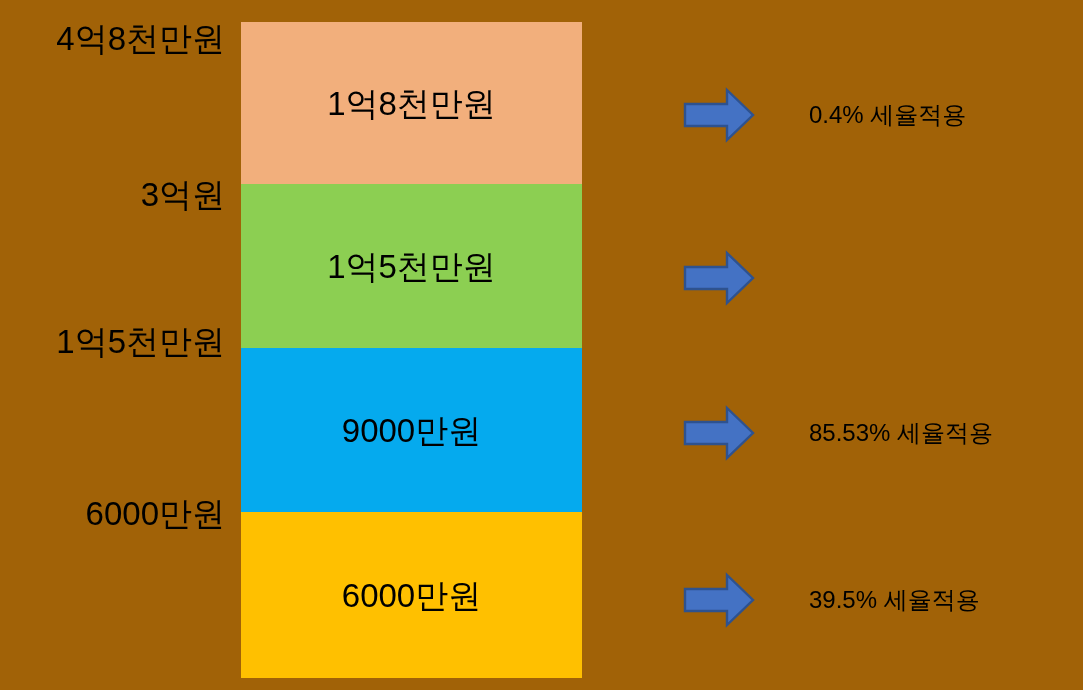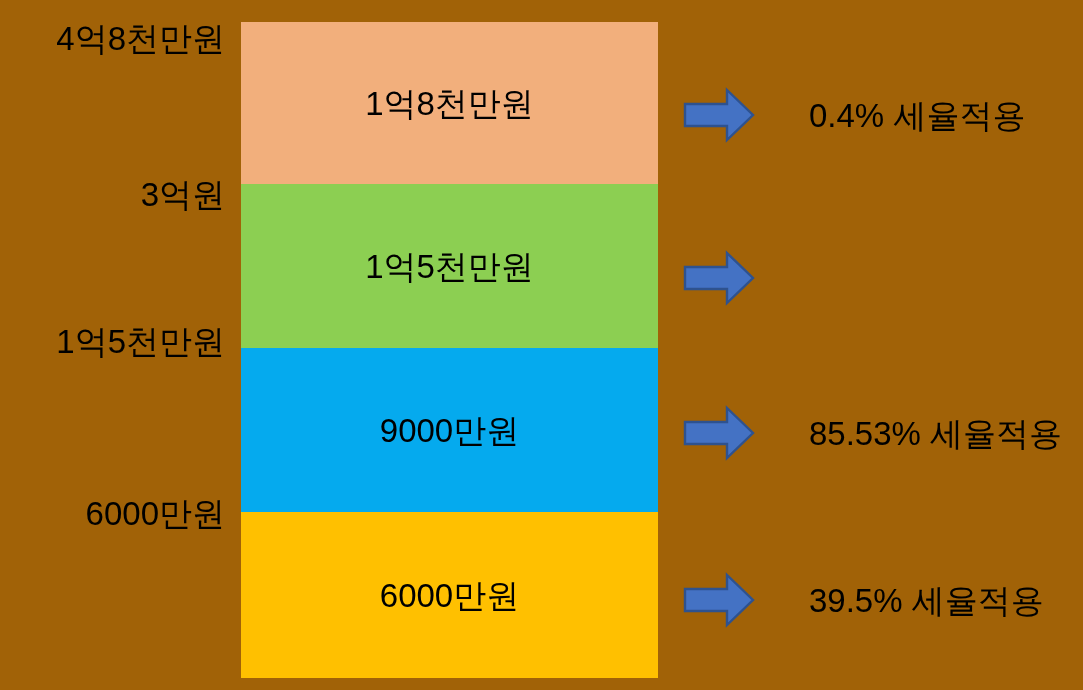--- a/index.html
+++ b/index.html
@@ -29,21 +29,21 @@
     line-height: 1;
     color: #000000;
     letter-spacing: 0px;
   }
 
   
   #stacked-bar {
     position: absolute;
     left: 241px;
     top: 22px;
-    width: 417px;
+    width: 341px;
     height: 656px;
   }
   .bar-segment {
     position: absolute;
     left: 0;
     width: 100%;
     display: flex;
     align-items: center;
     justify-content: center;
   }
@@ -63,21 +63,21 @@
     height: 60px;
   }
   .arrow-icon {
     width: 72px;
     height: 56px;
     flex: 0 0 auto;
     display: block;
   }
   .rate-label {
     margin-left: 54px;
-    font-size: 33px;
+    font-size: 24px;
     line-height: 1;
     white-space: nowrap;
     color: #000000;
   }
 </style>
 </head>
 <body>
 
 <div id="canvas">
 

